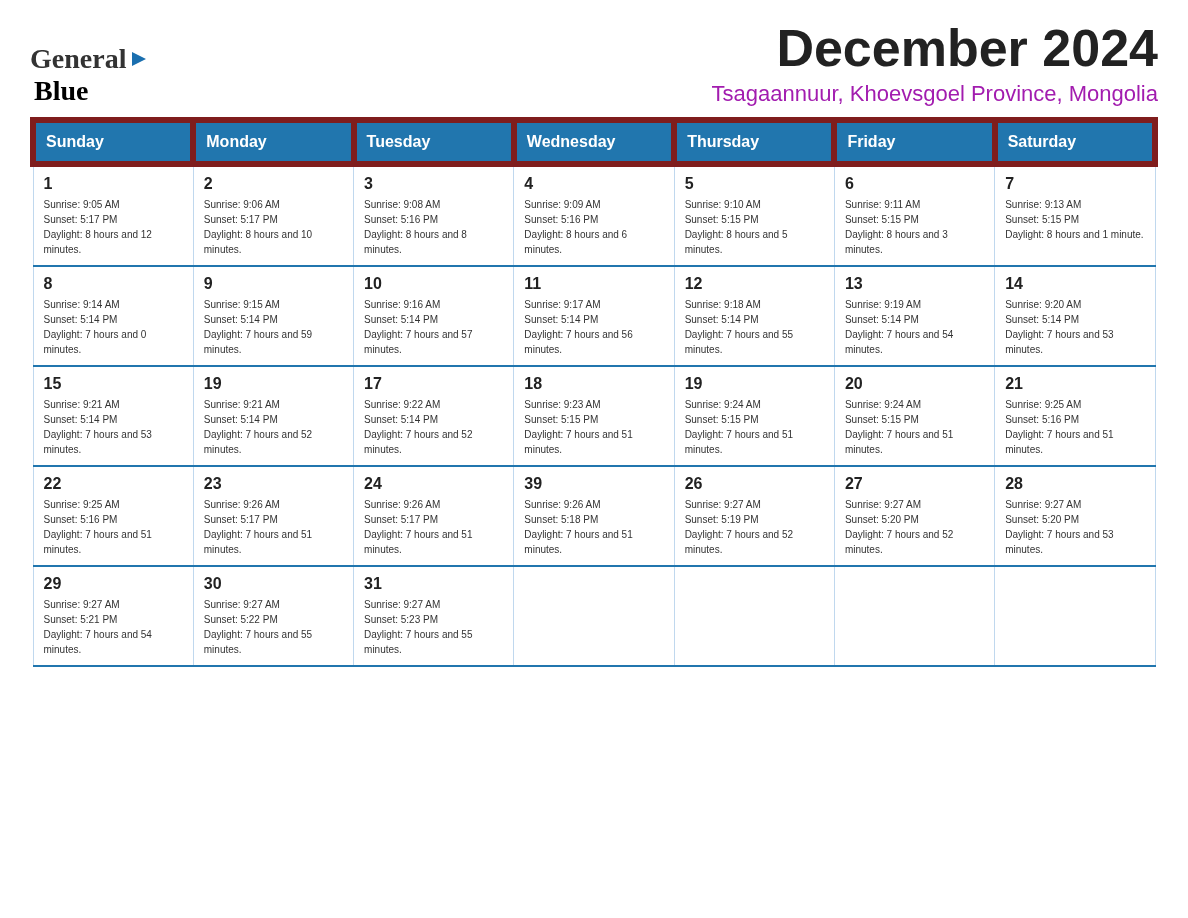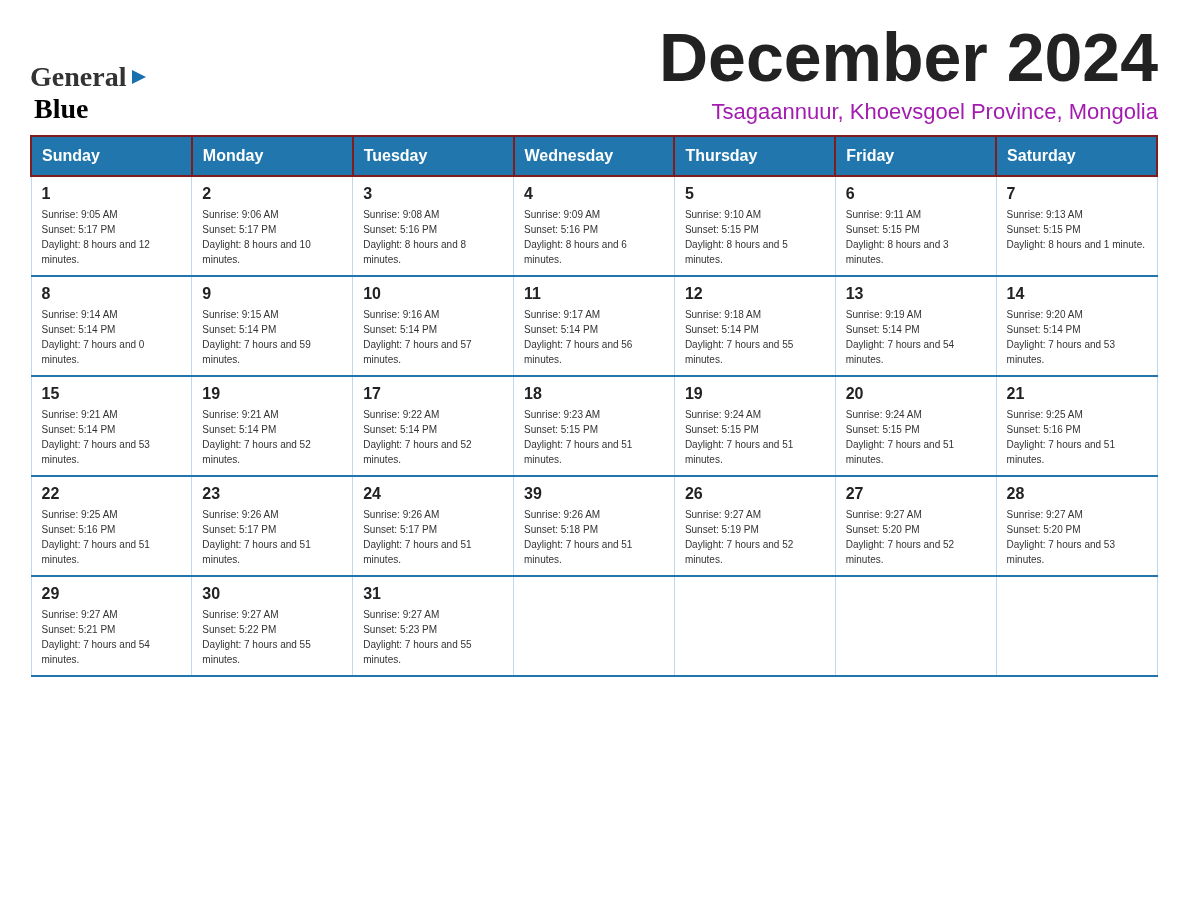--- a/index.html
+++ b/index.html
@@ -18,21 +18,21 @@
     }
     .logo {
       display: flex;
       flex-direction: column;
       align-items: flex-start;
     }
     .title-block {
       text-align: right;
     }
     .month-title {
-      font-size: 68px;
+      font-size: 52px;
       font-weight: bold;
       color: #222;
       line-height: 1.1;
     }
     .location-title {
       font-size: 22px;
       color: #a21caf;
       margin-top: 4px;
     }
     .calendar-table {
@@ -41,21 +41,21 @@
       margin-top: 10px;
       border: 1px solid #2176ae;
     }
     .calendar-table th {
       background-color: #2176ae;
       color: #fff;
       font-size: 16px;
       font-weight: 600;
       text-align: left;
       padding: 10px 10px;
-      border: 2px solid #7f1d1d;
+      border: 6px solid #7f1d1d;
     }
     .calendar-table td {
       vertical-align: top;
       padding: 8px 10px;
       border: 1px solid #c0d8ee;
       font-size: 13px;
       color: #333;
       width: calc(100% / 7);
       min-height: 100px;
     }

